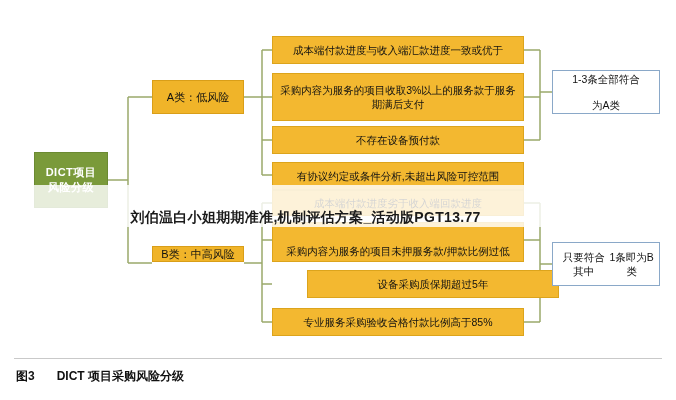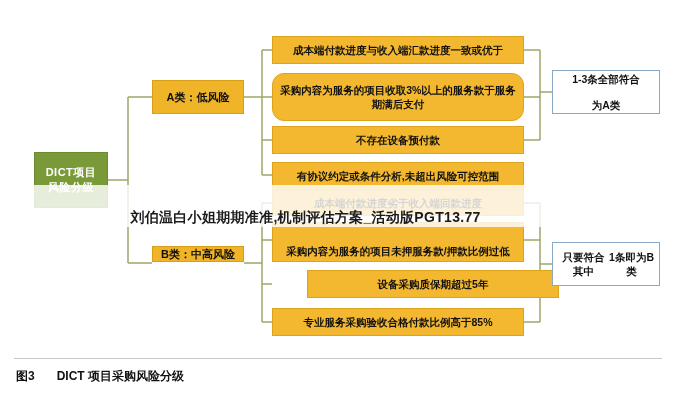--- a/index.html
+++ b/index.html
@@ -40,21 +40,20 @@
     position: absolute;
     box-sizing: border-box;
     display: flex;
     align-items: center;
     justify-content: center;
     text-align: center;
     font-size: 10.5px;
     line-height: 1.35;
     color: #1a1a1a;
     padding: 3px 5px;
-    font-weight: bold;
   }
   .root {
     background: #7a9a3a;
     color: #ffffff;
     font-weight: bold;
     font-size: 11px;
     border: 1px solid #6b8a32;
     flex-direction: column;
     letter-spacing: 0.5px;
   }
@@ -170,21 +169,21 @@
     <div class="node cat" style="left:152px; top:80px; width:92px; height:34px;">
       <span>A类：低风险</span>
     </div>
     <div class="node cat" style="left:152px; top:246px; width:92px; height:16px;">
       <span>B类：中高风险</span>
     </div>
 
     <div class="node detail" style="left:272px; top:36px; width:252px; height:28px;">
       <span>成本端付款进度与收入端汇款进度一致或优于</span>
     </div>
-    <div class="node detail" style="left:272px; top:73px; width:252px; height:48px;border-radius:12px;">
+    <div class="node detail" style="left:272px; top:73px; width:252px; height:48px;">
       <span>采购内容为服务的项目收取3%以上的服务款于服务期满后支付</span>
     </div>
     <div class="node detail" style="left:272px; top:126px; width:252px; height:28px;">
       <span>不存在设备预付款</span>
     </div>
     <div class="node detail" style="left:272px; top:162px; width:252px; height:28px;">
       <span>有协议约定或条件分析,未超出风险可控范围</span>
     </div>
 
     <div class="node detail" style="left:272px; top:190px; width:252px; height:26px;">

